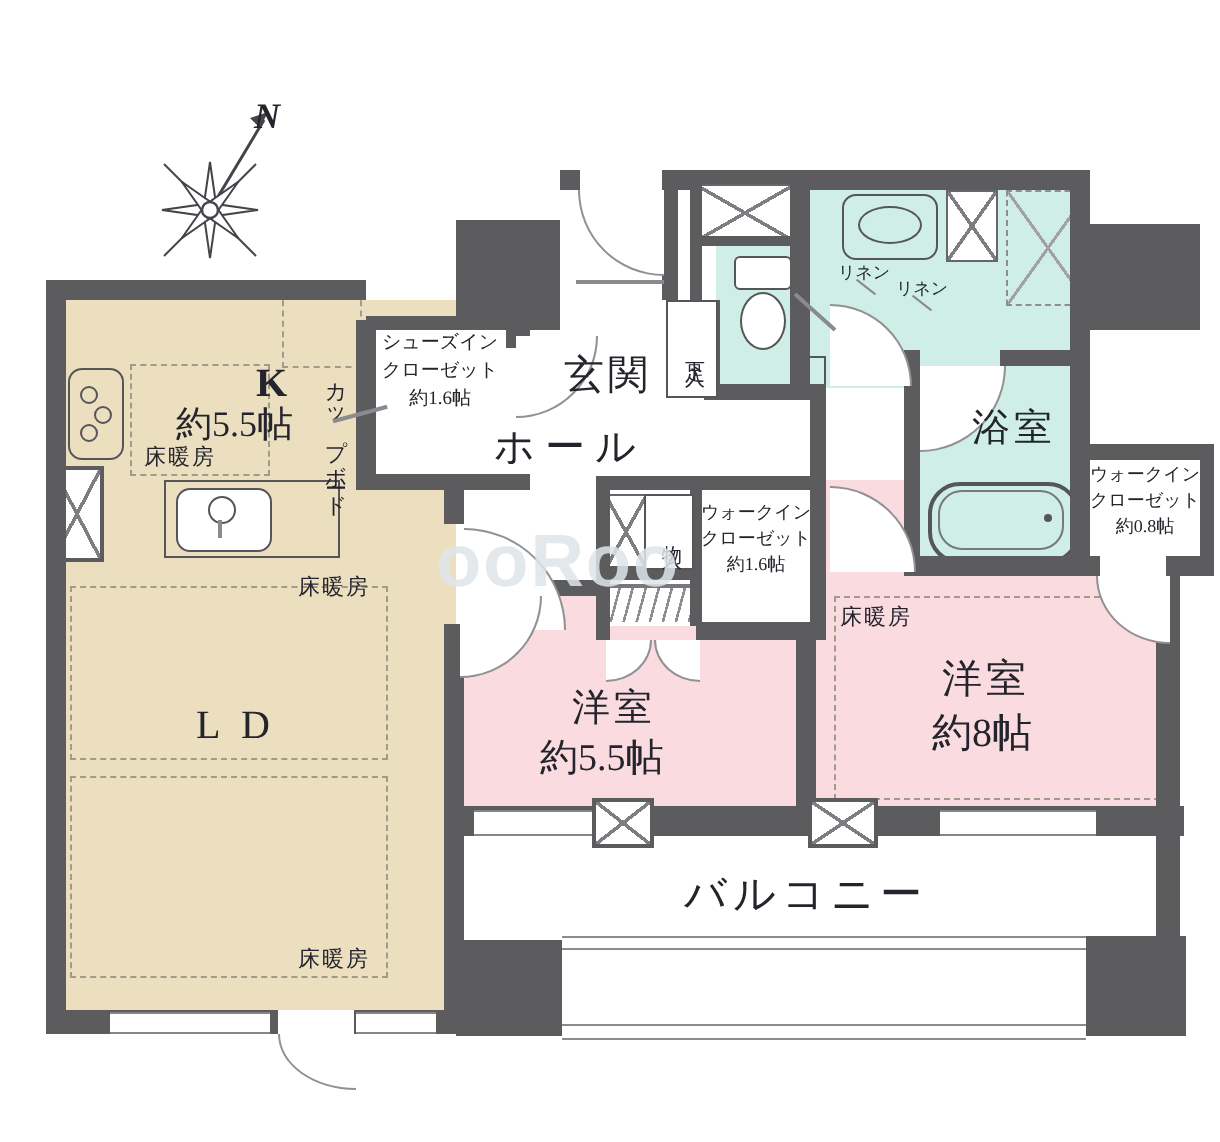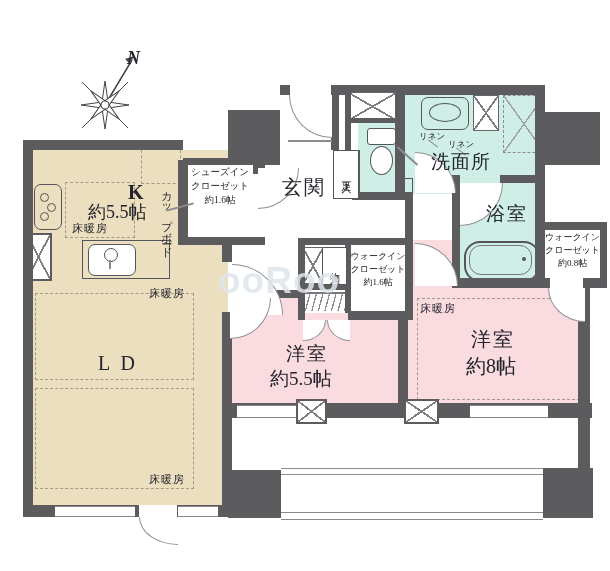--- a/index.html
+++ b/index.html
@@ -189,26 +189,26 @@
   <div class="lbl vtext" style="left:159px;top:184px;font-size:11px;height:96px;">カップボード</div>
   <div class="line" style="left:166px;top:206px;width:28px;height:1.5px;transform:rotate(-15deg);"></div>
 
   <div class="lbl tiny" style="left:187px;top:166px;width:66px;">
     <div>シューズイン</div>
     <div>クローゼット</div>
     <div>約1.6帖</div>
   </div>
 
   <div class="lbl big" style="left:282px;top:174px;font-size:20px;">玄関</div>
+  <div class="lbl" style="left:247px;top:210px;font-size:20px;letter-spacing:5px;">ホール</div>
 
   <div class="lbl" style="left:419px;top:131px;font-size:8.5px;">リネン</div>
   <div class="lbl" style="left:448px;top:139px;font-size:8.5px;">リネン</div>
   <div class="line" style="left:427px;top:143px;width:12px;height:1px;transform:rotate(38deg);"></div>
   <div class="line" style="left:455px;top:151px;width:12px;height:1px;transform:rotate(38deg);"></div>
-  <div class="lbl" style="left:431px;top:149px;font-size:19px;letter-spacing:1px;">洗面所</div>
   <div class="lbl" style="left:486px;top:201px;font-size:19px;letter-spacing:2px;">浴室</div>
 
   <div class="lbl tiny" style="left:544px;top:231px;width:57px;font-size:9px;">
     <div>ウォークイン</div>
     <div>クローゼット</div>
     <div>約0.8帖</div>
   </div>
 
   <div class="lbl tiny" style="left:350px;top:250px;width:56px;font-size:9px;">
     <div>ウォークイン</div>
@@ -220,16 +220,17 @@
   <div class="lbl mid" style="left:149px;top:286px;">床暖房</div>
   <div class="lbl mid" style="left:149px;top:472px;">床暖房</div>
 
   <div class="lbl" style="left:286px;top:341px;font-size:19px;letter-spacing:2px;">洋室</div>
   <div class="lbl" style="left:270px;top:366px;font-size:19px;">約5.5帖</div>
 
   <div class="lbl" style="left:471px;top:326px;font-size:20px;letter-spacing:2px;">洋室</div>
   <div class="lbl" style="left:466px;top:353px;font-size:20px;">約8帖</div>
   <div class="lbl mid" style="left:420px;top:301px;">床暖房</div>
 
+  <div class="lbl" style="left:342px;top:433px;font-size:21px;letter-spacing:3px;">バルコニー</div>
 
   <div class="watermark" style="left:218px;top:260px;">ooRoo</div>
 
 </div>
 
 </body></html>

